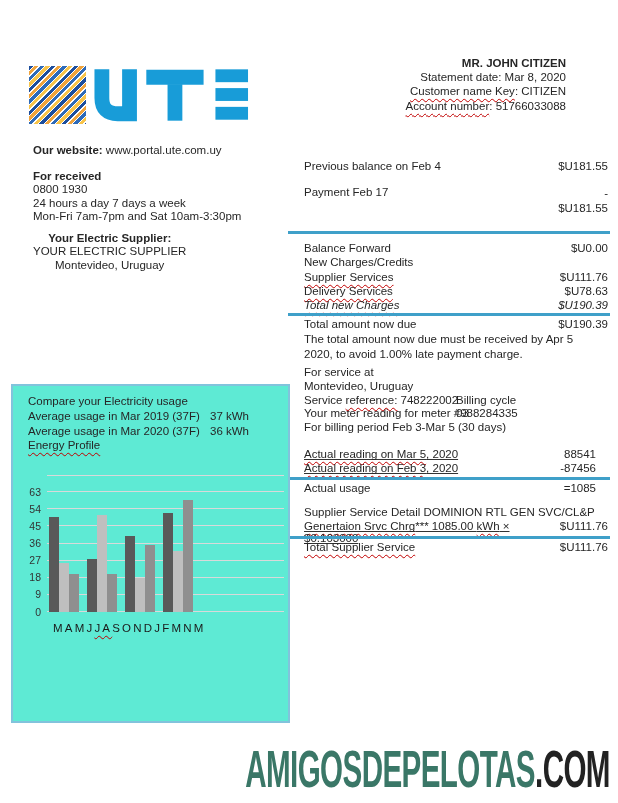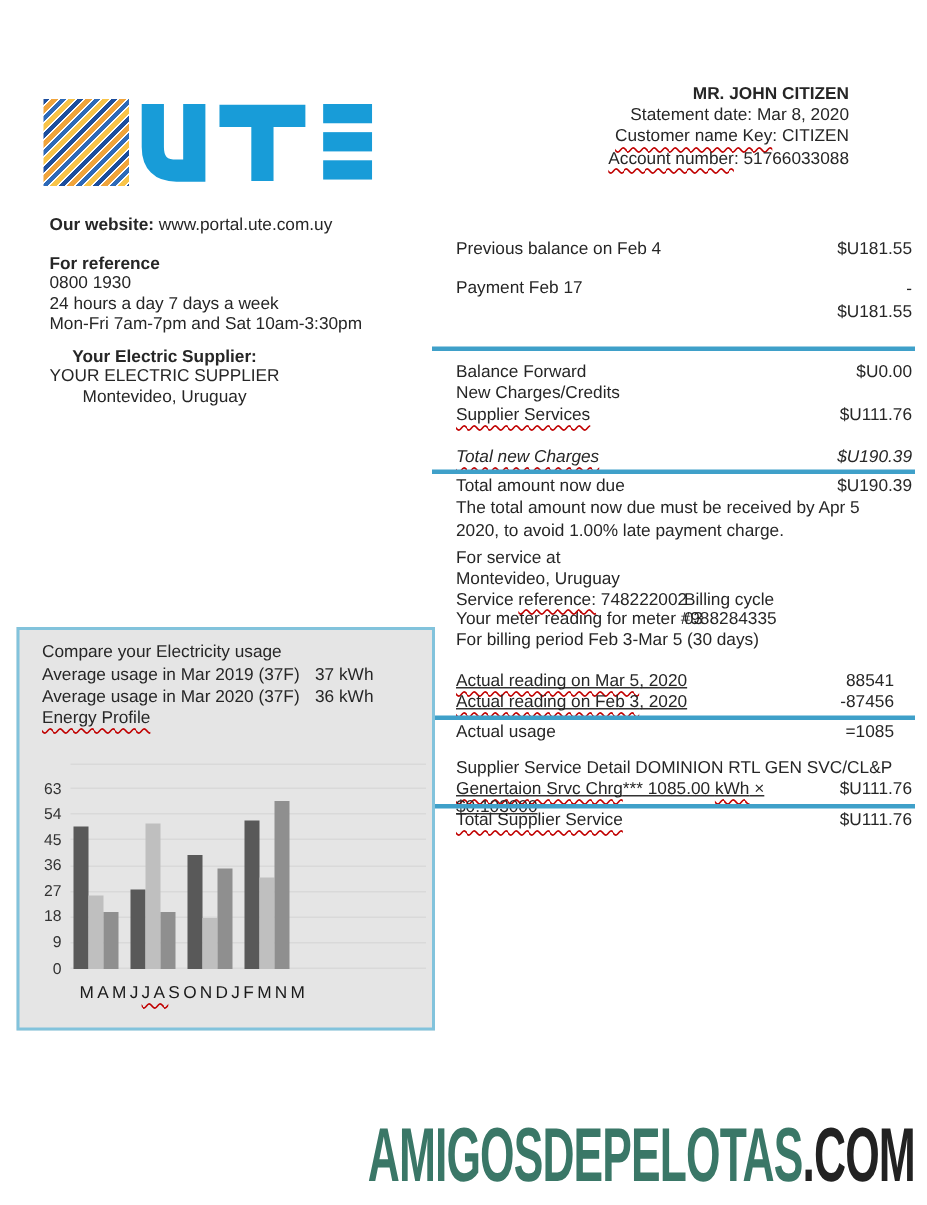--- a/index.html
+++ b/index.html
@@ -48,22 +48,22 @@
   }
   .ul {
     text-decoration: underline solid #333333;
     text-decoration-thickness:1px;
     text-underline-offset:1px;
     text-decoration-skip-ink:none;
   }
 
   
   .usage-box {
-    left:11px; top:384px; width:279px; height:269px;
-    border:2px solid #82c3dc; box-sizing:border-box; background:#e5e5e5;margin-top:34px;
+    left:11px; top:384px; width:279px; height:339px;
+    border:2px solid #82c3dc; box-sizing:border-box; background:#5eead4;
   }
   .box-row { position:absolute; left:15px; width:221px; display:flex; justify-content:space-between; }
   .plot { position:absolute; left:34px; top:89px; width:237px; height:137px; }
   .gridline { position:absolute; left:0; width:100%; height:1px; background:#d9d9d9; }
   .ylabels { position:absolute; left:0; top:89px; width:28px; height:137px; font-size:10.5px; color:#333; }
   .ytick { position:absolute; right:0; text-align:right; }
   .bar-group { position:absolute; bottom:0; height:137px; display:flex; align-items:flex-end; }
   .bar { width:10px; }
   .xletters { position:absolute; left:40px; top:236px; font-size:11.5px; letter-spacing:2.2px; color:#1a1a1a; }
 
@@ -90,21 +90,21 @@
       <rect x="125" y="39" width="33" height="13" fill="#189cd8"></rect>
     </svg>
   </div>
 
   <div class="abs left-block" style="top:144px;">
     <b>Our website:</b>
     <span>www.portal.ute.com.uy</span>
   </div>
 
   <div class="abs left-block" style="top:170px;">
-    <div class="bold">For reference</div>
+    <div class="bold">For received</div>
     <div>0800 1930</div>
     <div>24 hours a day 7 days a week</div>
     <div>Mon-Fri 7am-7pm and Sat 10am-3:30pm</div>
   </div>
 
   <div class="abs left-block" style="top:232px;text-align:center;">
     <div class="bold">Your Electric Supplier:</div>
     <div>YOUR ELECTRIC SUPPLIER</div>
     <div>Montevideo, Uruguay</div>
   </div>
@@ -137,20 +137,24 @@
     <div class="rrow" style="top:242px;">
       <span>Balance Forward</span>
       <span class="val">$U0.00</span>
     </div>
     <div class="rrow" style="top:256px;">
       <span>New Charges/Credits</span>
     </div>
     <div class="rrow" style="top:271px;">
       <span class="sq">Supplier Services</span>
       <span class="val">$U111.76</span>
+    </div>
+    <div class="rrow" style="top:285px;">
+      <span class="sq">Delivery Services</span>
+      <span class="val">$U78.63</span>
     </div>
     <div class="rrow" style="top:299px;font-style:italic;">
       <span class="sq">Total new Charges</span>
       <span class="val">$U190.39</span>
     </div>
 
     <div class="divider" style="top:313px;"></div>
 
     <div class="rrow" style="top:318px;">
       <span>Total amount now due</span>

